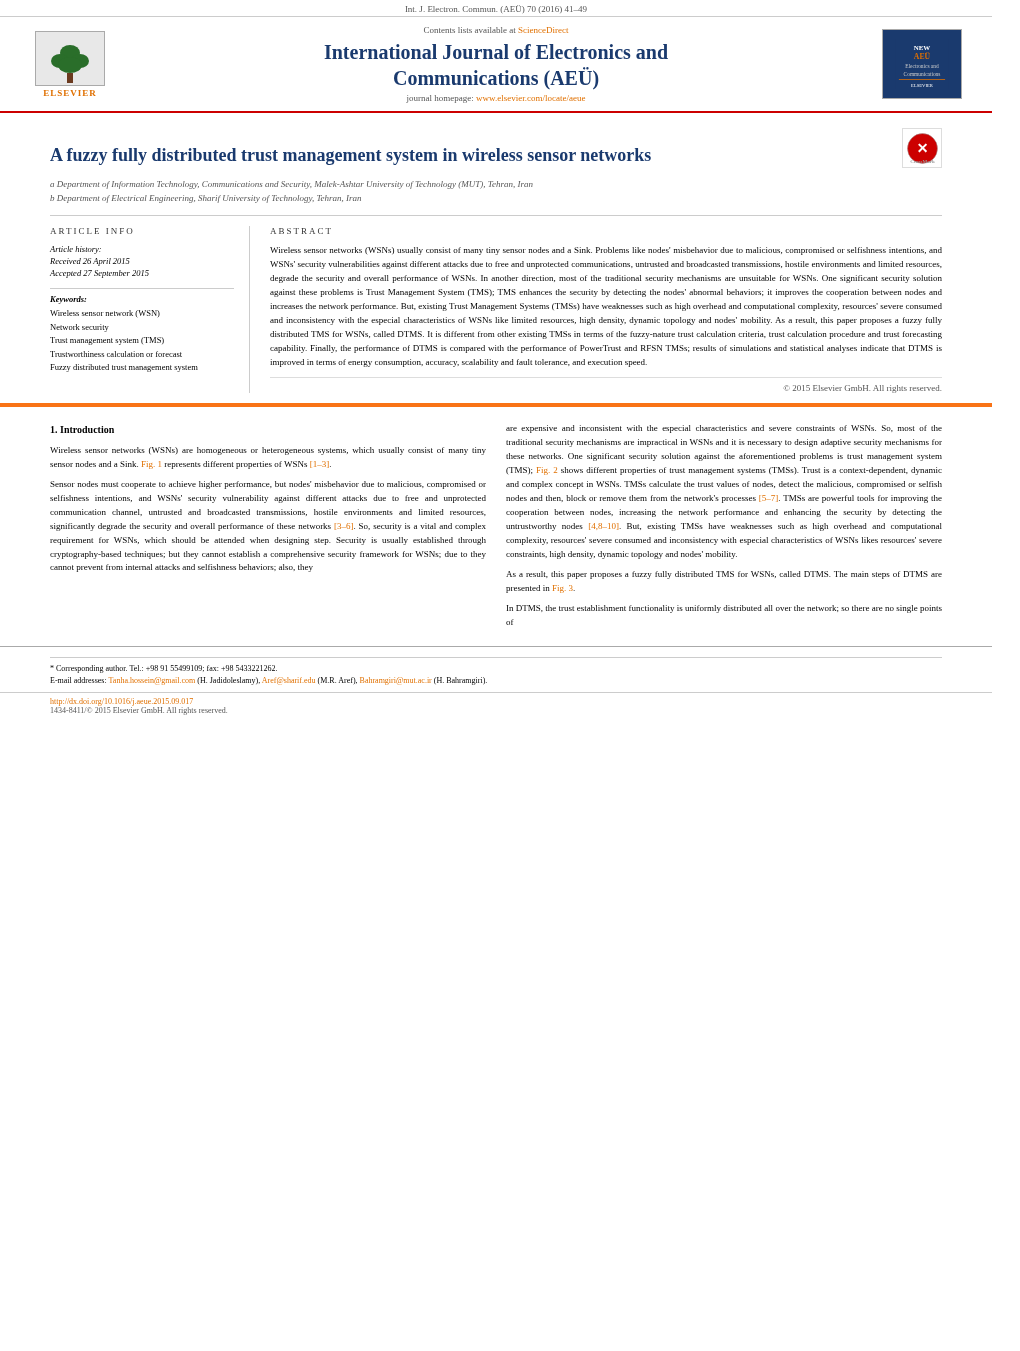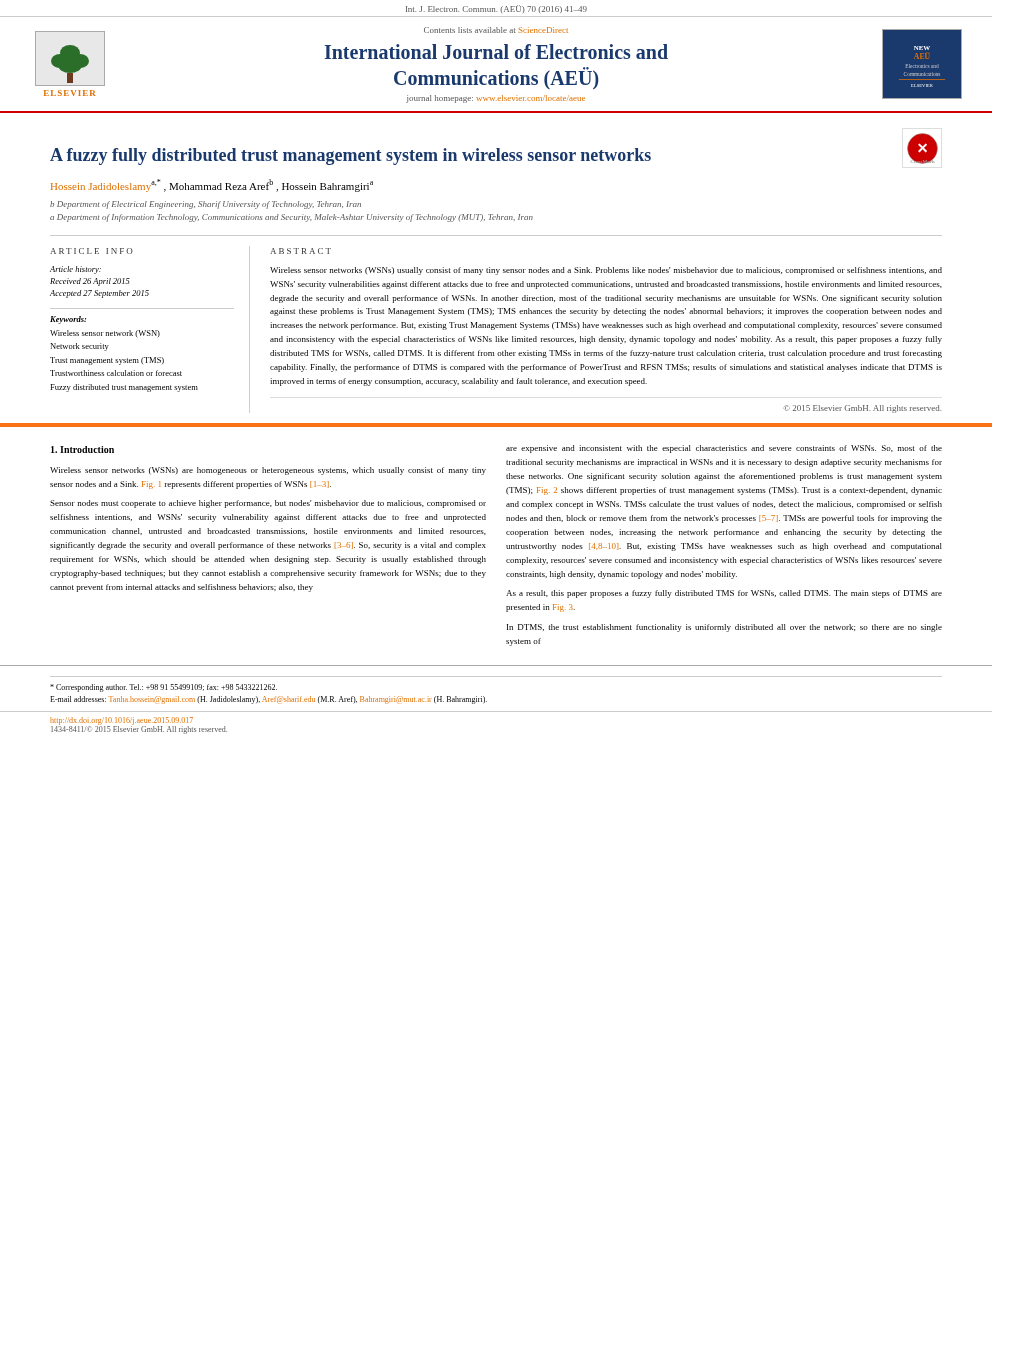--- a/index.html
+++ b/index.html
@@ -324,29 +324,24 @@
       </div>
       <div class="crossmark">
         <svg width="35" height="35" viewBox="0 0 35 35" xmlns="http://www.w3.org/2000/svg">
           <circle cx="17.5" cy="17.5" r="15" fill="#c00" stroke="#999" stroke-width="0.5"></circle>
           <text x="17.5" y="22" text-anchor="middle" fill="#fff" font-size="14" font-weight="bold">✕</text>
           <text x="17.5" y="32" text-anchor="middle" fill="#999" font-size="5">CrossMark</text>
         </svg>
       </div>
     </div>
 
-    <div class="authors">
-      <a class="author-link">Hossein Jadidoleslamy</a><sup>a,*</sup>
-      <span>, Mohammad Reza Aref</span><sup>b</sup>
-      <span>, Hossein Bahramgiri</span><sup>a</sup>
-    </div>
 
     <div class="affiliations">
+      <p>a Department of Information Technology, Communications and Security, Malek-Ashtar University of Technology (MUT), Tehran, Iran</p>
       <p>b Department of Electrical Engineering, Sharif University of Technology, Tehran, Iran</p>
-      <p>a Department of Information Technology, Communications and Security, Malek-Ashtar University of Technology (MUT), Tehran, Iran</p>
     </div>
 
     <div class="two-col">
 
       <div class="col-left">
         <div class="section-heading">ARTICLE INFO</div>
         <div class="article-history">
           <p class="label">Article history:</p>
           <p>Received 26 April 2015</p>
           <p>Accepted 27 September 2015</p>
@@ -383,21 +378,21 @@
     </div>
 
     <div class="body-col">
       <div class="body-text">
         are expensive and inconsistent with the especial characteristics and severe constraints of WSNs. So, most of the traditional security mechanisms are impractical in WSNs and it is necessary to design adaptive security mechanisms for these networks. One significant security solution against the aforementioned problems is trust management system (TMS); <a class="inline-ref">Fig. 2</a> shows different properties of trust management systems (TMSs). Trust is a context-dependent, dynamic and complex concept in WSNs. TMSs calculate the trust values of nodes, detect the malicious, compromised or selfish nodes and then, block or remove them from the network's processes <a class="inline-ref">[5–7]</a>. TMSs are powerful tools for improving the cooperation between nodes, increasing the network performance and enhancing the security by detecting the untrustworthy nodes <a class="inline-ref">[4,8–10]</a>. But, existing TMSs have weaknesses such as high overhead and computational complexity, resources' severe consumed and inconsistency with especial characteristics of WSNs likes resources' severe constraints, high density, dynamic topology and nodes' mobility.
       </div>
       <div class="body-text">
         As a result, this paper proposes a fuzzy fully distributed TMS for WSNs, called DTMS. The main steps of DTMS are presented in <a class="inline-ref">Fig. 3</a>.
       </div>
       <div class="body-text">
-        In DTMS, the trust establishment functionality is uniformly distributed all over the network; so there are no single system of
+        In DTMS, the trust establishment functionality is uniformly distributed all over the network; so there are no single points of
       </div>
     </div>
   </div>
 
   <div class="footnote-section">
     <hr class="thin">
     <p>
       <span>* Corresponding author. Tel.: +98 91 55499109; fax: +98 5433221262.</span>
     </p>
     <p>

